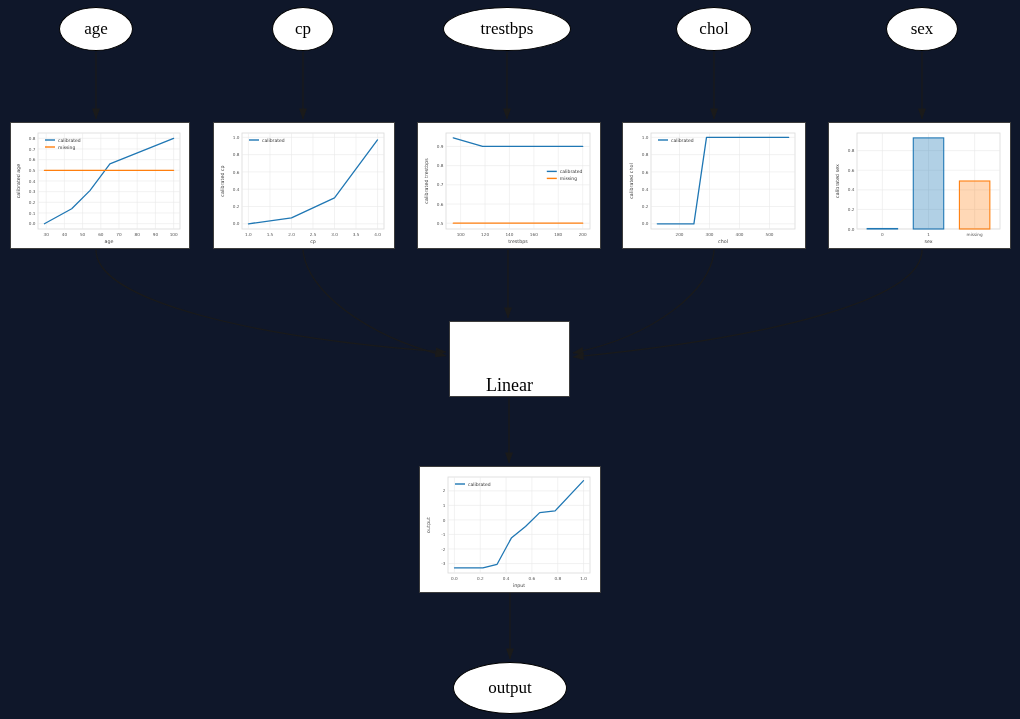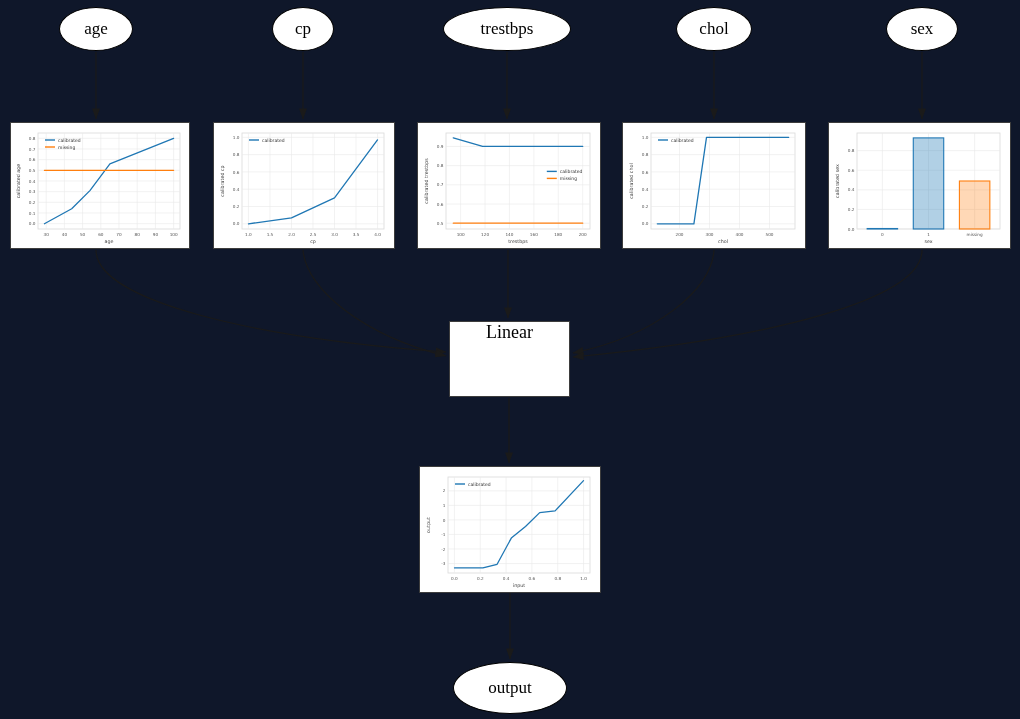--- a/index.html
+++ b/index.html
@@ -13,21 +13,21 @@
     background: #fff; display: flex; align-items: center; justify-content: center;
     font-size: 17px; color: #000; z-index: 2;
   }
   .plotbox {
     position: absolute; border: 1.5px solid #3d3d3d; background: #fff;
     display: flex; align-items: center; justify-content: center; z-index: 2;
   }
   .linearbox {
     position: absolute; left: 449px; top: 321px; width: 121px; height: 76px;
     border: 1.7px solid #3d3d3d; background: #fff;
-    display: flex; align-items: flex-start; justify-content: center;
+    display: flex; align-items: flex-end; justify-content: center;
     font-size: 18px; color: #000; z-index: 2;
   }
   svg.chart { display: block; }
   svg.chart text { font-family: "DejaVu Sans", "Liberation Sans", sans-serif; }
 </style>
 </head>
 <body>
 
 <div class="canvas">
 

